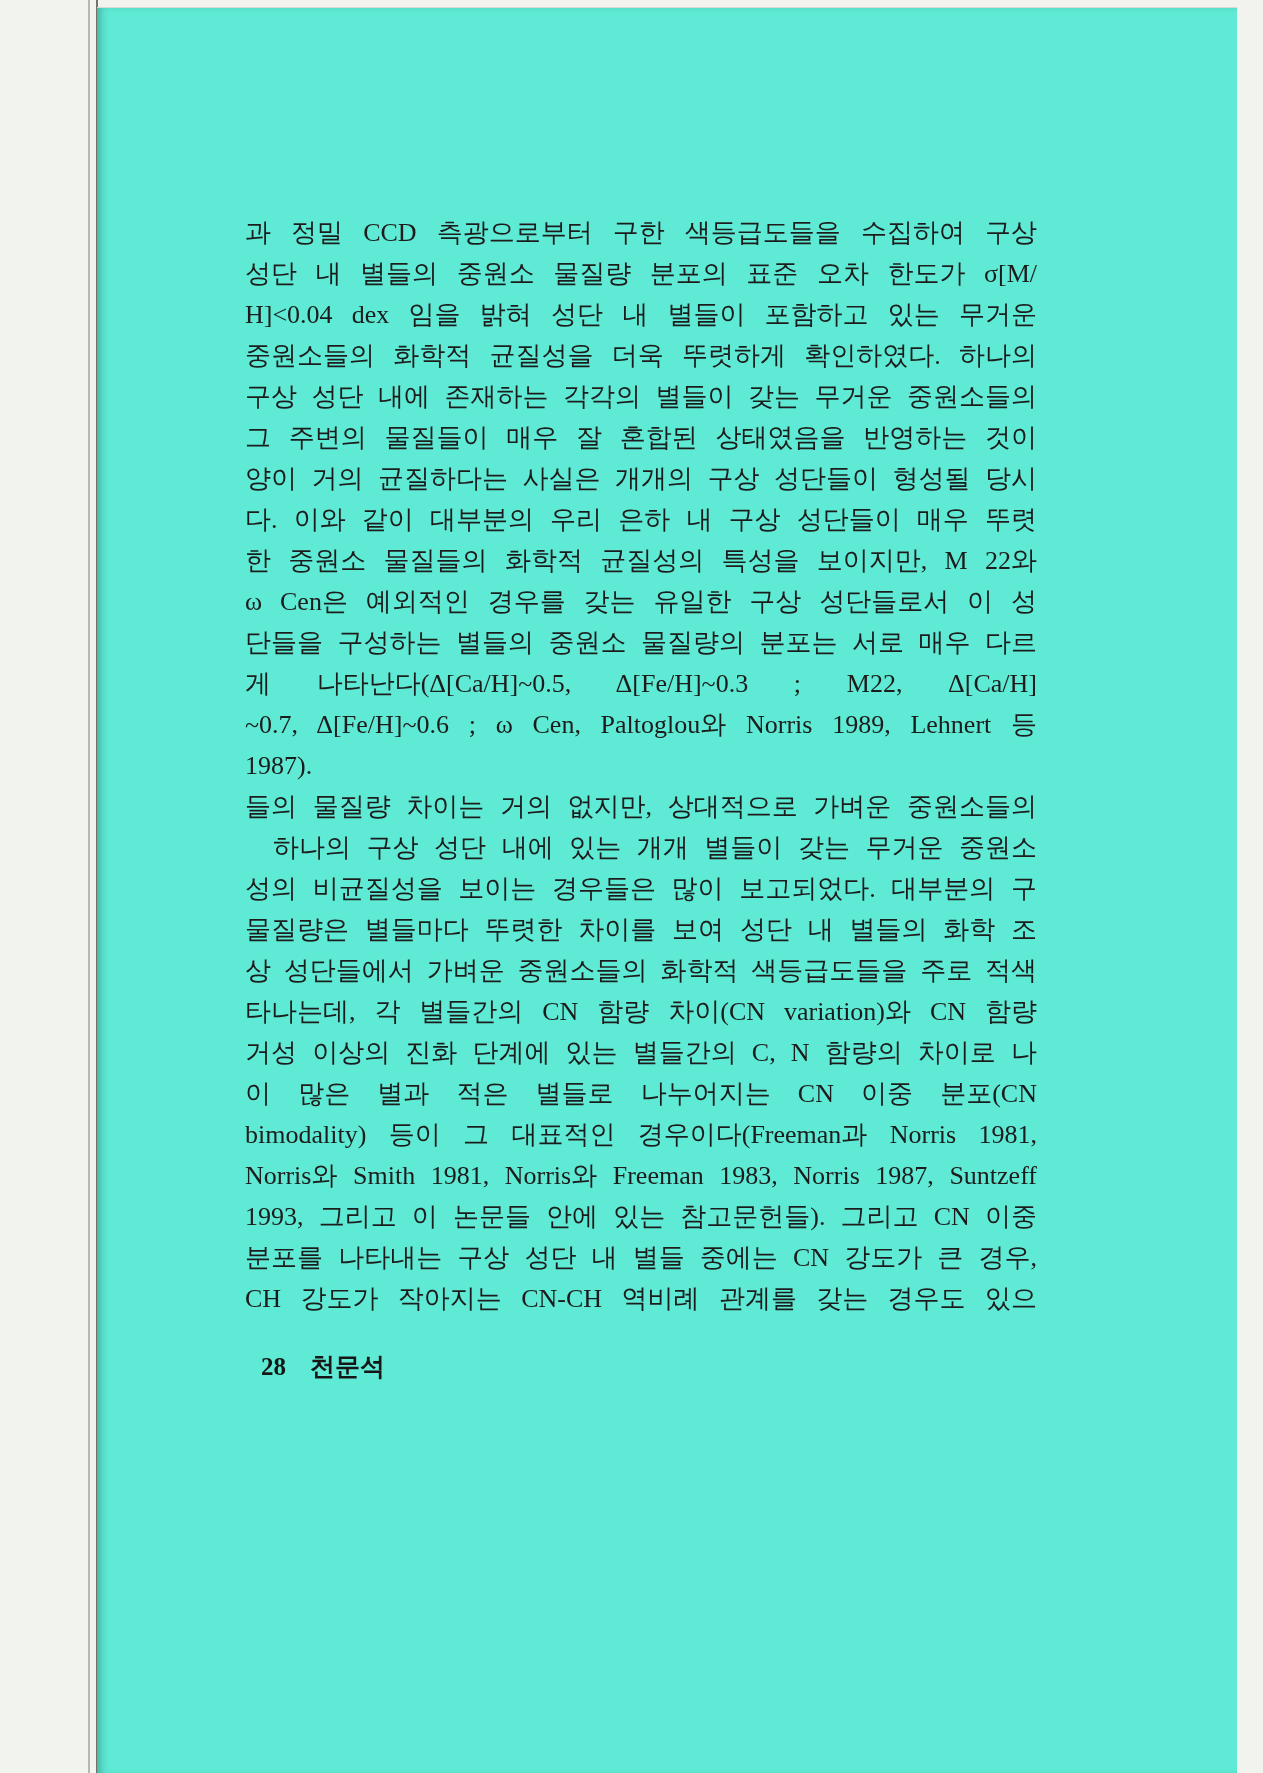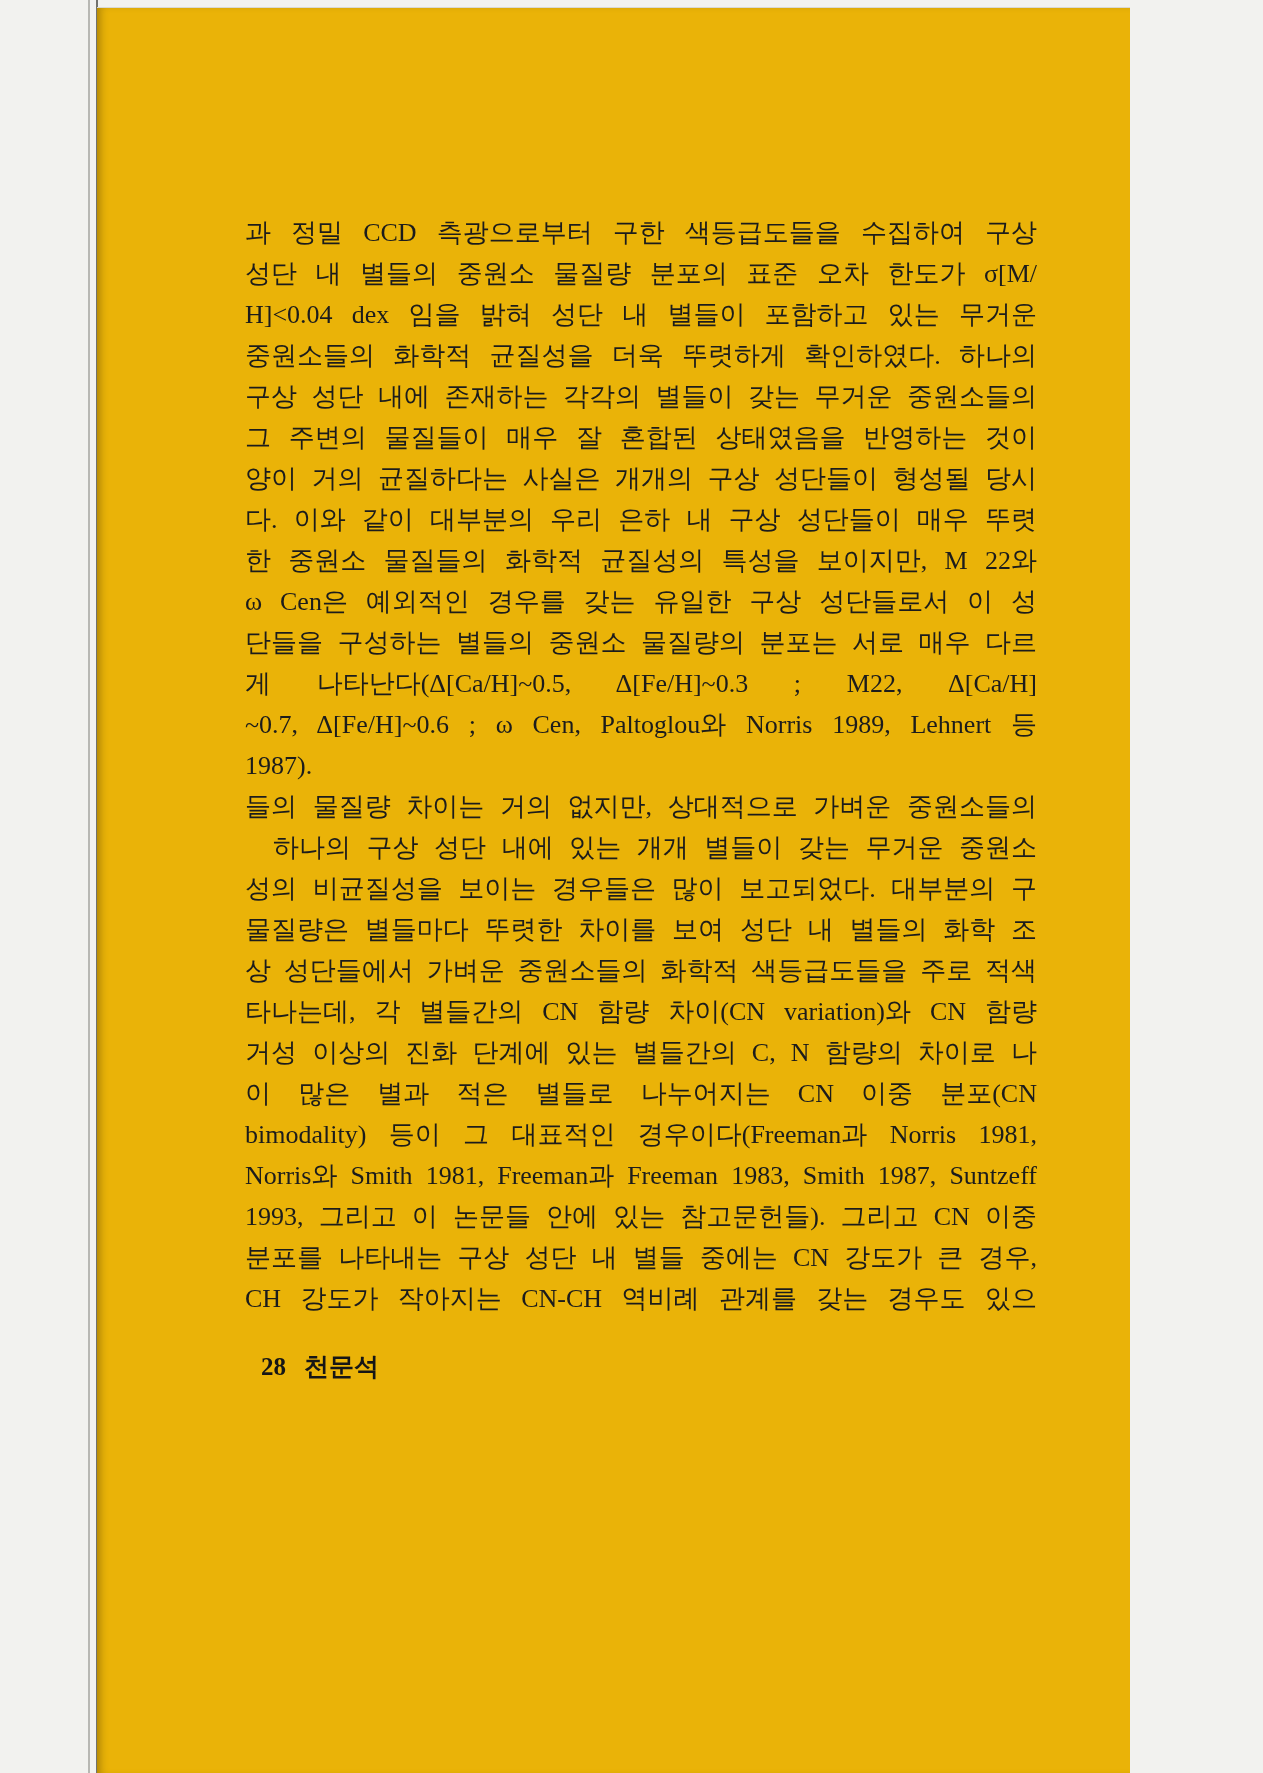--- a/index.html
+++ b/index.html
@@ -9,23 +9,23 @@
     background: #f2f2ef;
     position: relative;
     overflow: hidden;
     font-family: "Liberation Serif", "DejaVu Serif", serif;
   }
   
   .page {
     position: absolute;
     left: 97px;
     top: 7px;
-    width: 1033px;
+    width: 1140px;
     height: 1766px;
-    background: #eab308;
+    background: #5eead4;
     border-top: 1px solid #d9d9d4;
     box-shadow: inset 7px 0 9px -4px rgba(0,0,0,0.28);
   }
   .edge-line-outer {
     position: absolute;
     left: 88px; top: 0;
     width: 2px; height: 1773px;
     background: #b8b8b3;
   }
   .edge-line-inner {
@@ -50,21 +50,21 @@
     word-break: keep-all;
     white-space: normal;
   }
   .line.para-end { text-align-last: left; }
   .line.indent { text-indent: 28px; }
   .footer {
     margin-top: 27px;
     padding-left: 16px;
     display: flex;
     align-items: baseline;
-    gap: 18px;
+    gap: 24px;
     font-weight: bold;
     font-size: 25px;
     color: #161616;
   }
 </style>
 </head>
 <body>
 
 <div class="edge-line-outer"></div>
 <div class="edge-line-inner"></div>
@@ -92,21 +92,21 @@
     <div class="para">
       <div class="line">들의 물질량 차이는 거의 없지만, 상대적으로 가벼운 중원소들의</div>
       <div class="line indent">하나의 구상 성단 내에 있는 개개 별들이 갖는 무거운 중원소</div>
       <div class="line">성의 비균질성을 보이는 경우들은 많이 보고되었다. 대부분의 구</div>
       <div class="line">물질량은 별들마다 뚜렷한 차이를 보여 성단 내 별들의 화학 조</div>
       <div class="line">상 성단들에서 가벼운 중원소들의 화학적 색등급도들을 주로 적색</div>
       <div class="line">타나는데, 각 별들간의 CN 함량 차이(CN variation)와 CN 함량</div>
       <div class="line">거성 이상의 진화 단계에 있는 별들간의 C, N 함량의 차이로 나</div>
       <div class="line">이 많은 별과 적은 별들로 나누어지는 CN 이중 분포(CN</div>
       <div class="line">bimodality) 등이 그 대표적인 경우이다(Freeman과 Norris 1981,</div>
-      <div class="line">Norris와 Smith 1981, Freeman과 Freeman 1983, Smith 1987, Suntzeff</div>
+      <div class="line">Norris와 Smith 1981, Norris와 Freeman 1983, Norris 1987, Suntzeff</div>
       <div class="line">1993, 그리고 이 논문들 안에 있는 참고문헌들). 그리고 CN 이중</div>
       <div class="line">분포를 나타내는 구상 성단 내 별들 중에는 CN 강도가 큰 경우,</div>
       <div class="line">CH 강도가 작아지는 CN-CH 역비례 관계를 갖는 경우도 있으</div>
     </div>
 
     <div class="footer">
       <span>28</span>
       <span>천문석</span>
     </div>
 

